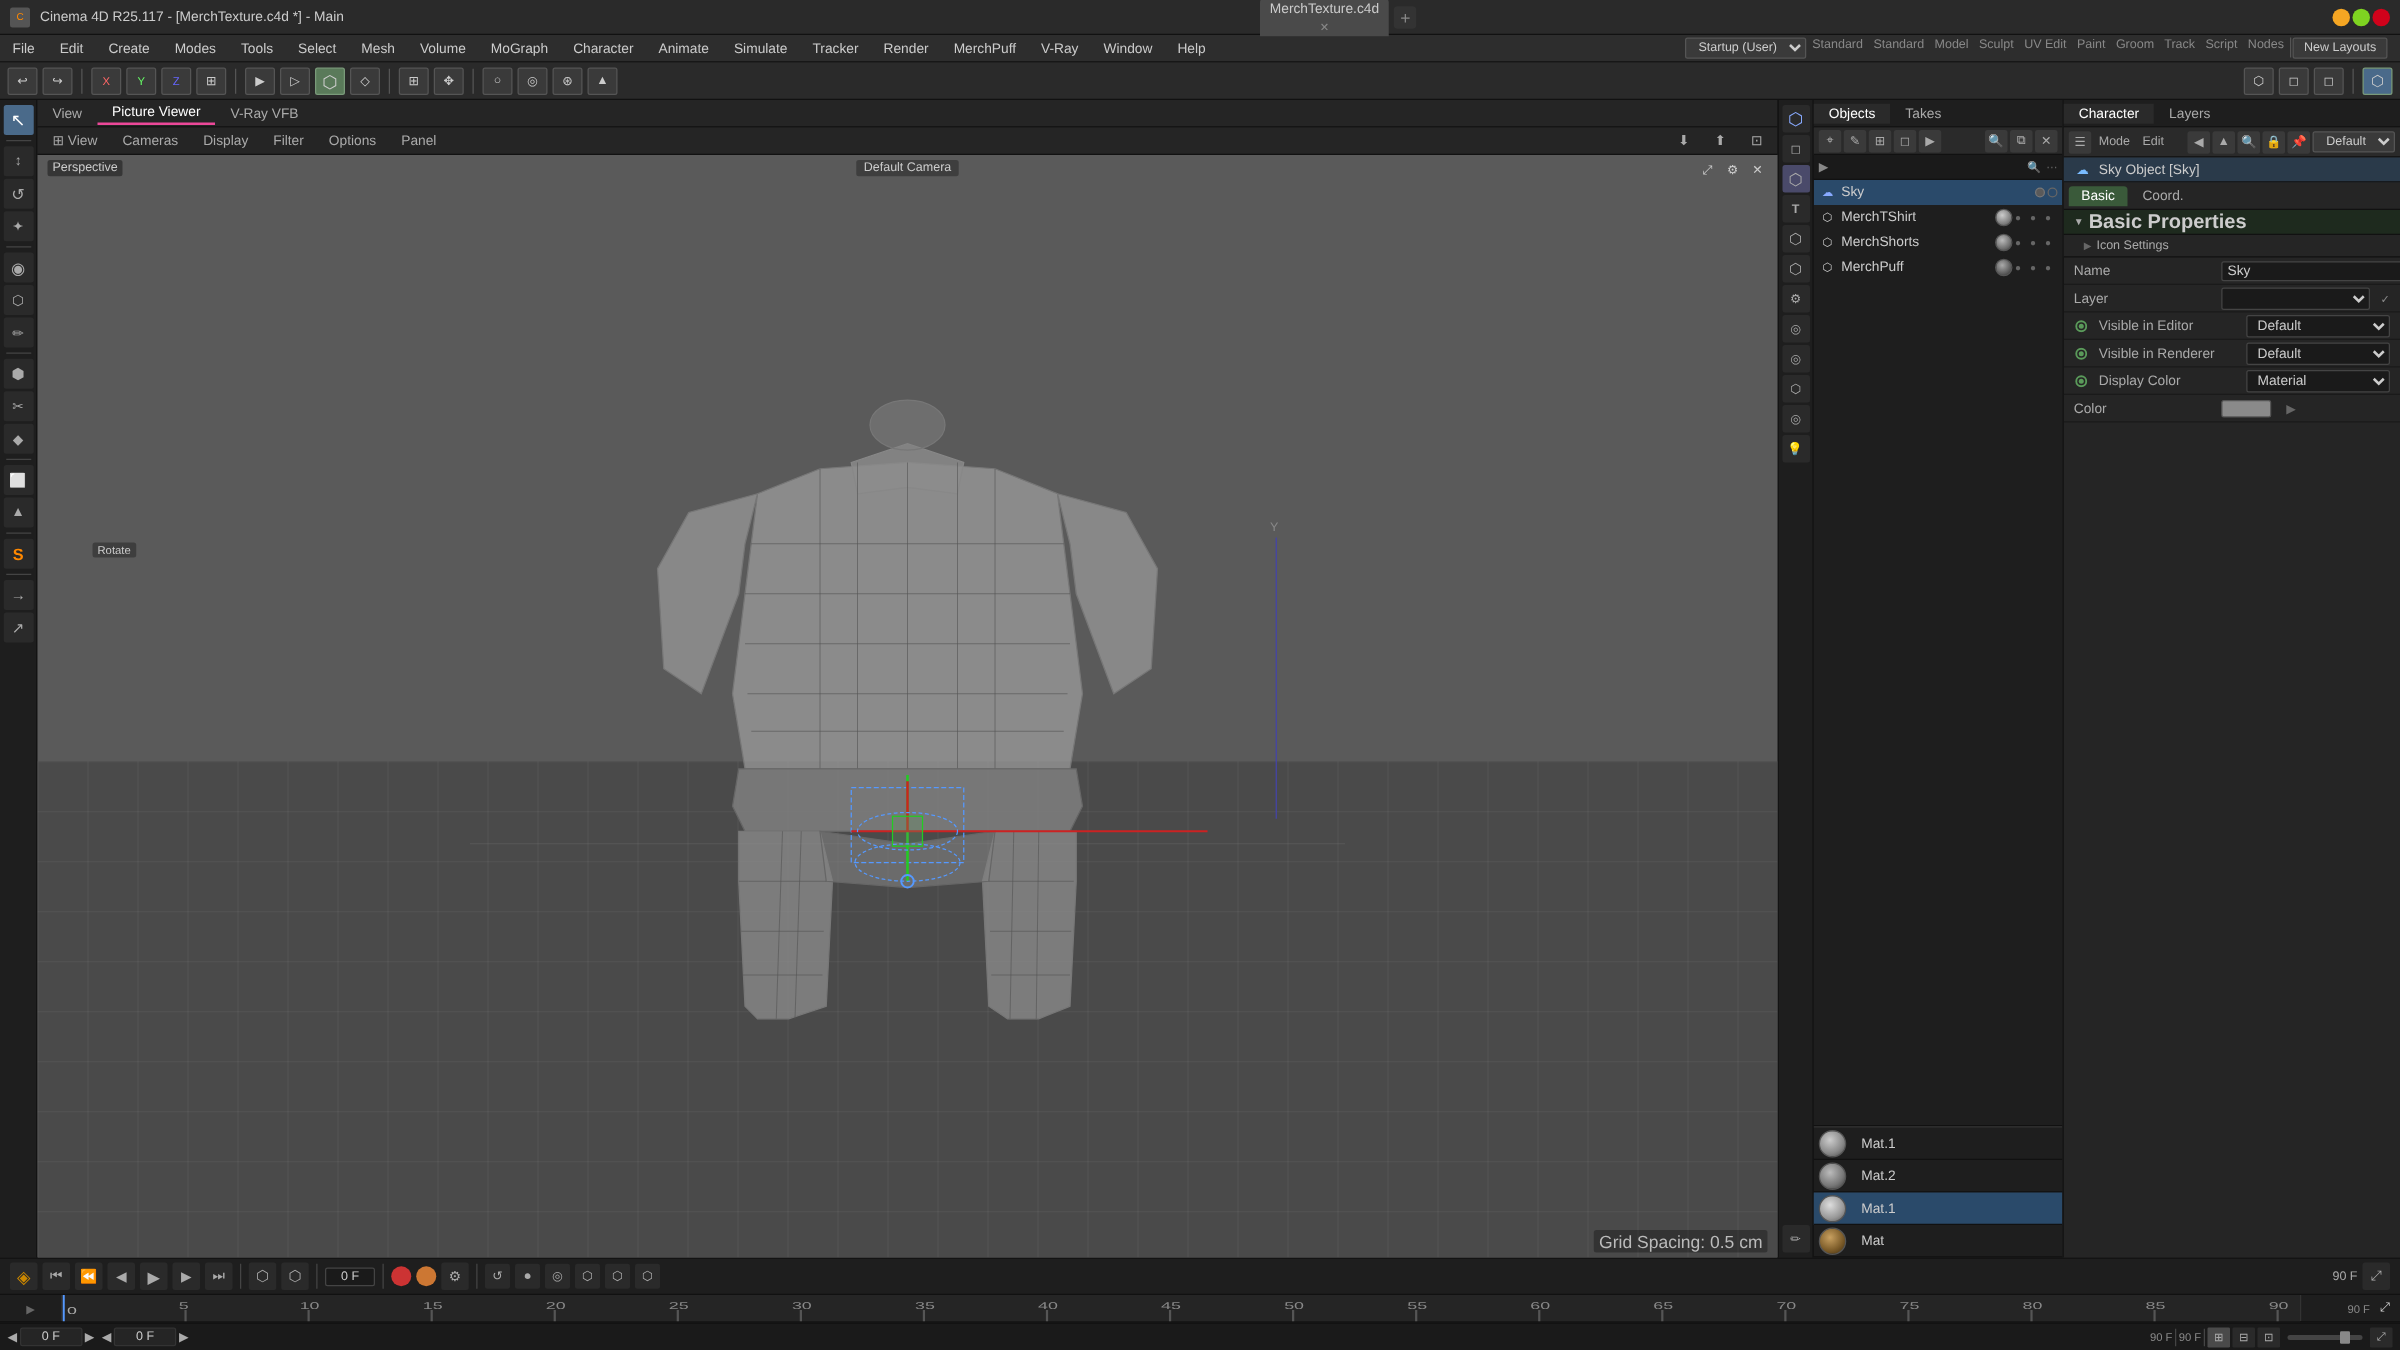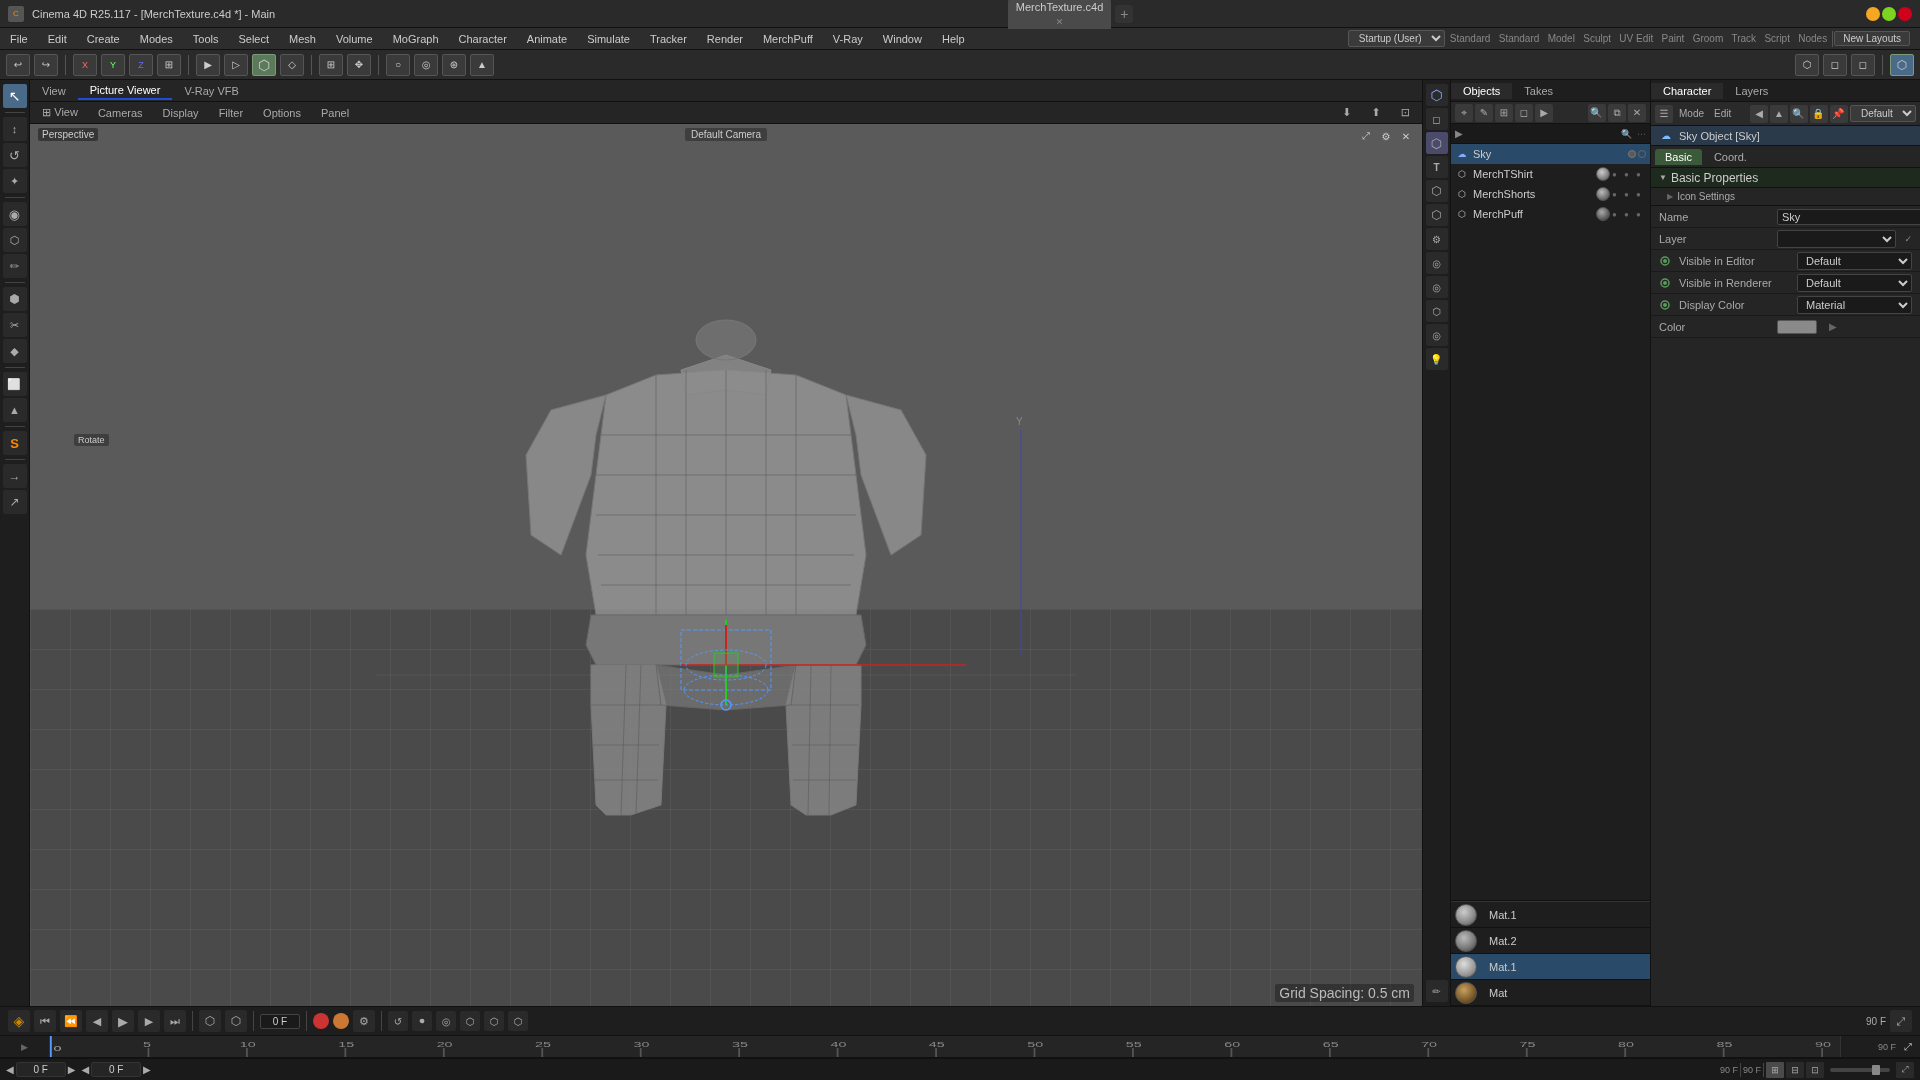--- a/index.html
+++ b/index.html
@@ -51,21 +51,21 @@
     .menubar {
       height: 22px; background: #2d2d2d;
       display: flex; align-items: center;
       border-bottom: 1px solid #111;
     }
     .menubar-items { display: flex; align-items: center; gap: 0; flex: 1; }
     .menu-item {
       padding: 2px 10px; font-size: 11px; color: #ccc; cursor: pointer;
     }
     .menubar-right {
-      display: flex; align-items: center; gap: 1px; padding-right: 10px;
+      display: flex; gap: 1px; padding-right: 10px;
     }
     .layout-selector {
       background: #3a3a3a; border: 1px solid #555; color: #ccc;
       padding: 1px 6px; font-size: 10px; border-radius: 2px; cursor: pointer;
     }
     .new-layouts-btn {
       background: #3a3a3a; border: 1px solid #555; color: #ccc;
       padding: 1px 8px; font-size: 10px; border-radius: 2px; cursor: pointer;
     }
 
@@ -109,21 +109,21 @@
       flex: 1; display: flex; flex-direction: column;
     }
     .viewport-tabs {
       height: 22px; background: #252525;
       display: flex; align-items: center;
       border-bottom: 1px solid #111;
     }
     .viewport-tab {
       padding: 2px 12px; font-size: 11px; color: #aaa; cursor: pointer;
     }
-    .viewport-tab.active { color: #fff; border-bottom: 2px solid #1d4ed8; }
+    .viewport-tab.active { color: #fff; border-bottom: 2px solid #ec4899; }
     .viewport-submenu {
       height: 22px; background: #252525;
       display: flex; align-items: center; gap: 4px; padding: 0 4px;
       border-bottom: 1px solid #111;
     }
     .vp-menu-item {
       padding: 2px 8px; font-size: 11px; color: #aaa; cursor: pointer;
     }
     .viewport {
       flex: 1; background: #5a5a5a; position: relative; overflow: hidden;
@@ -277,21 +277,21 @@
     }
     .attr-subtab.active { background: #3a5a3a; color: #fff; }
 
     
     .attr-section-header {
       height: 20px; background: #1e2a1e;
       display: flex; align-items: center; gap: 4px; padding: 0 8px;
       border-bottom: 1px solid #111; cursor: pointer;
     }
     .attr-section-arrow { font-size: 8px; color: #aaa; }
-    .attr-section-title { font-size: 12px; color: #ccc; font-weight: normal; }
+    .attr-section-title { font-size: 16px; color: #ccc; font-weight: bold; }
 
     .attr-subsection-header {
       height: 18px; background: #252525;
       display: flex; align-items: center; gap: 4px; padding: 0 16px;
       border-bottom: 1px solid #111; cursor: pointer;
     }
     .attr-subsection-arrow { font-size: 8px; color: #666; }
     .attr-subsection-title { font-size: 10px; color: #aaa; }
 
     .attr-row {

